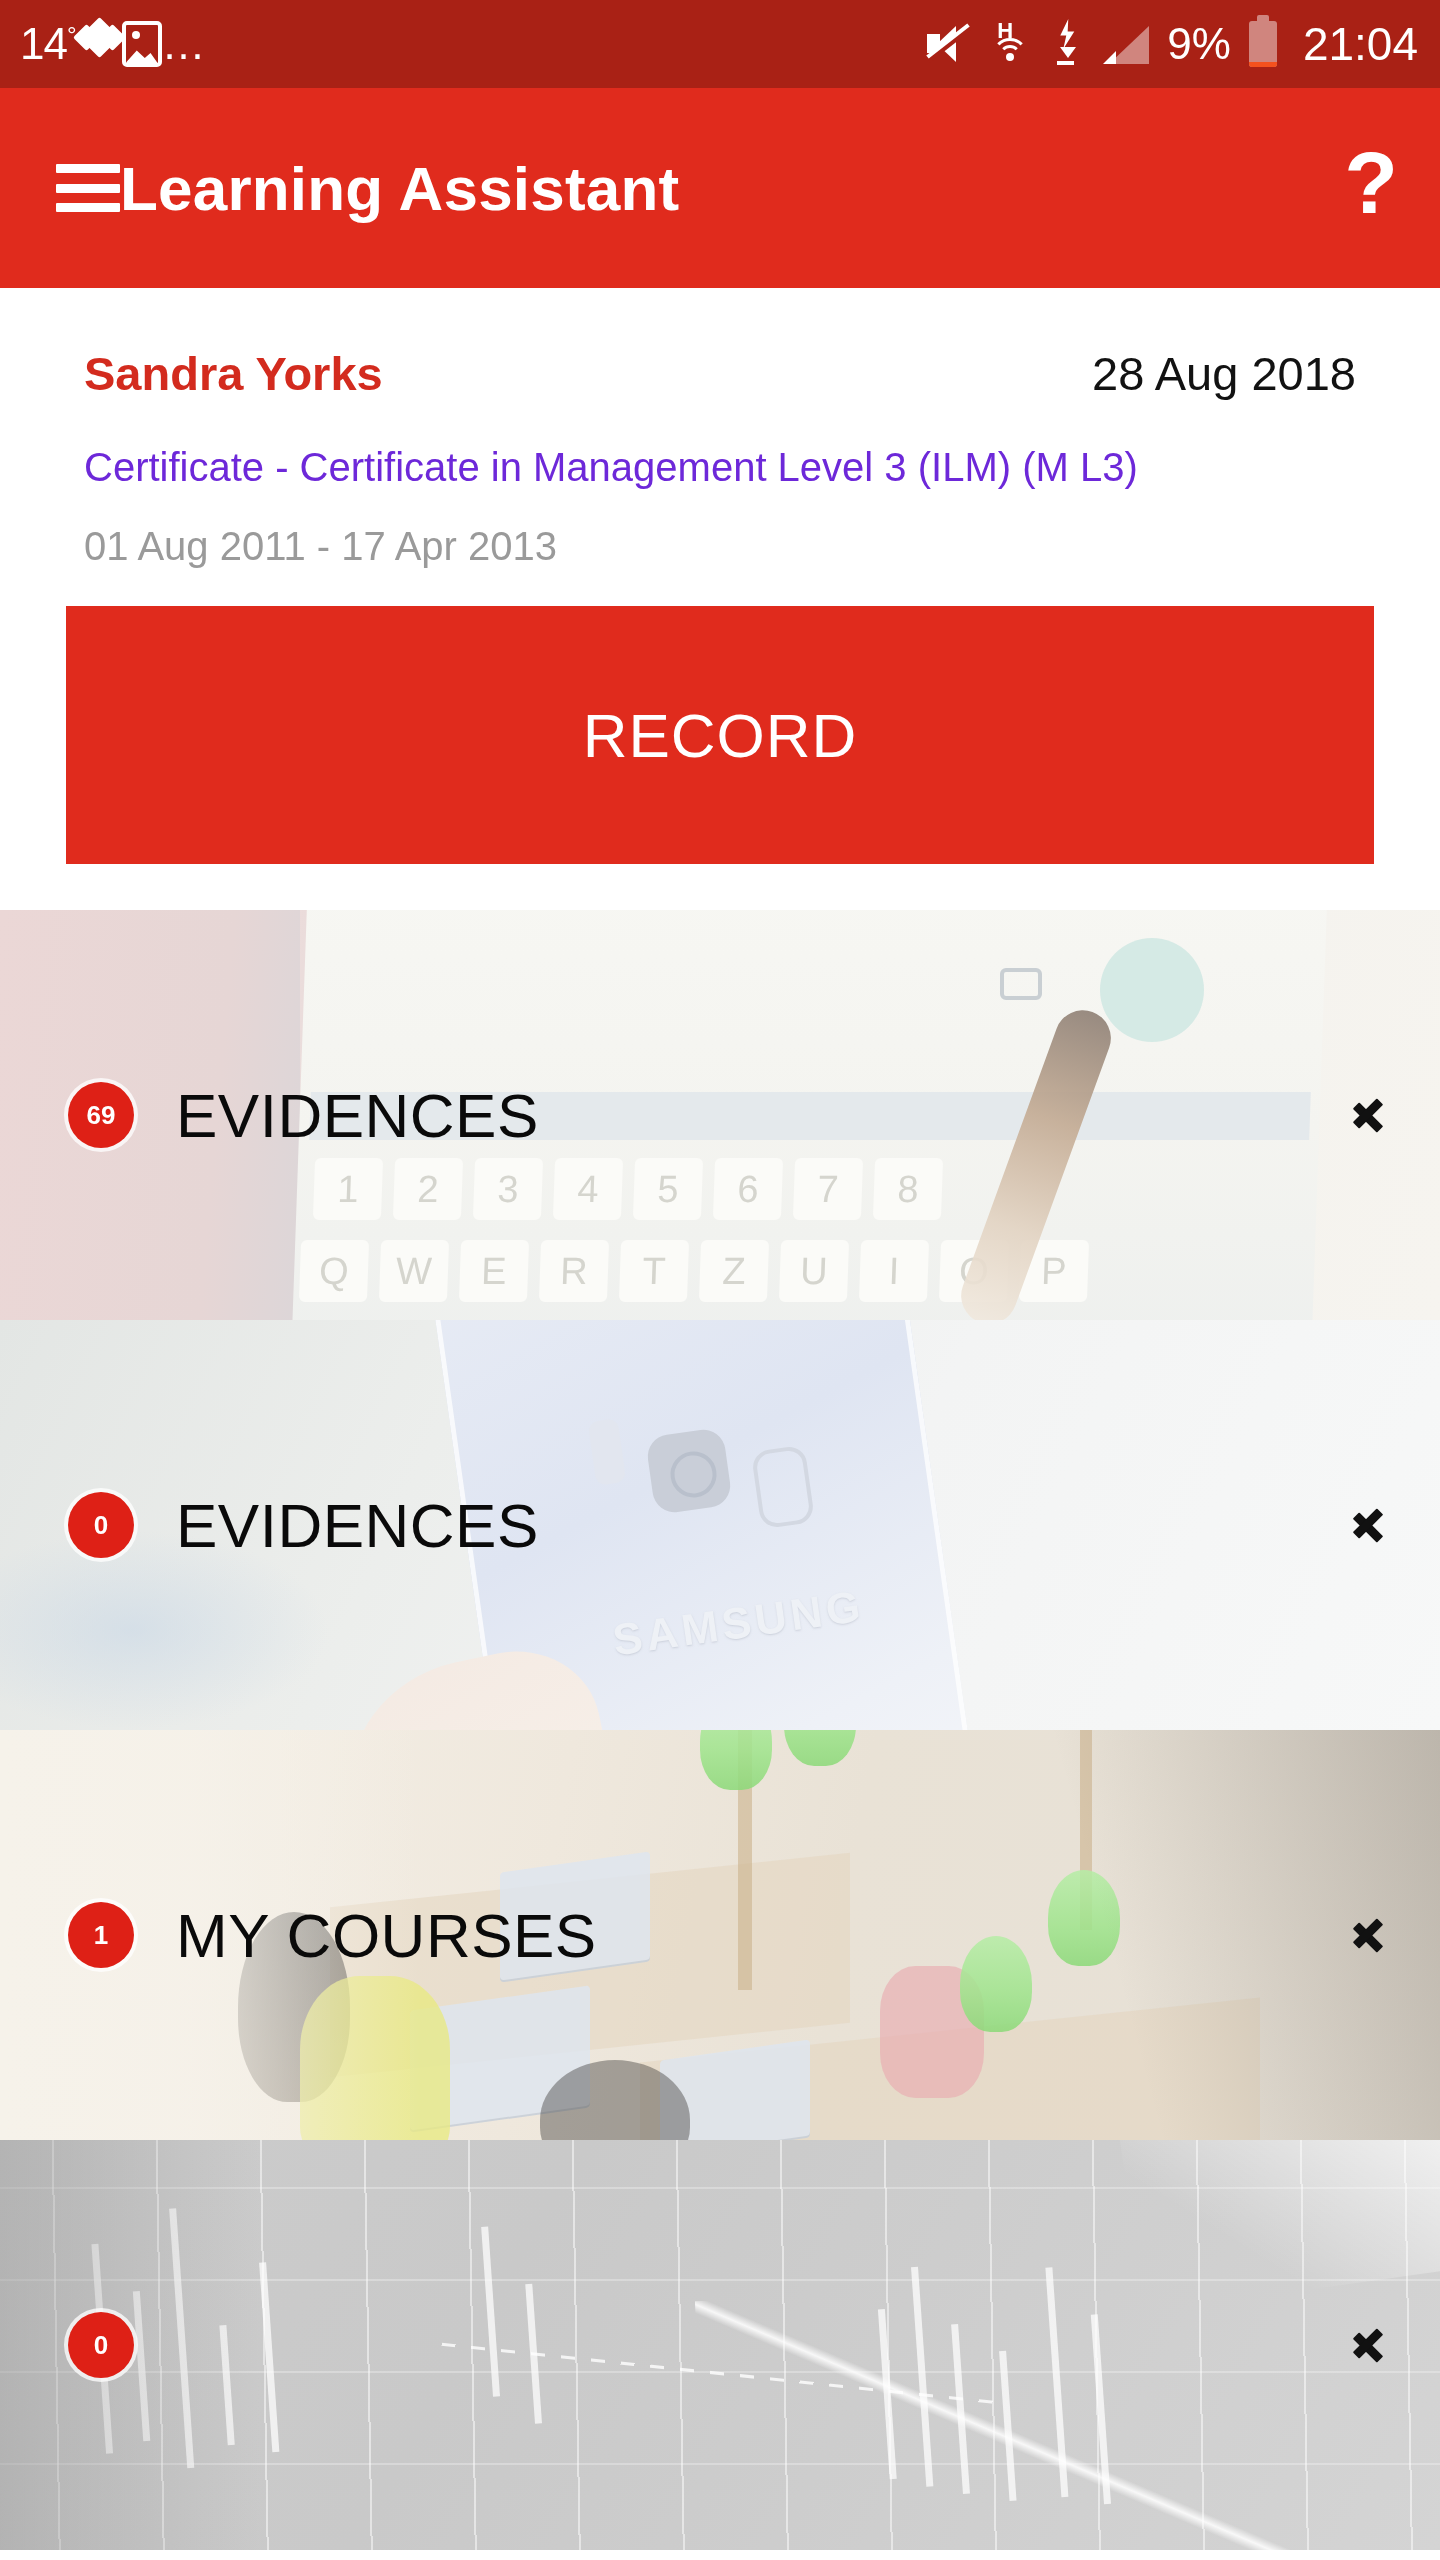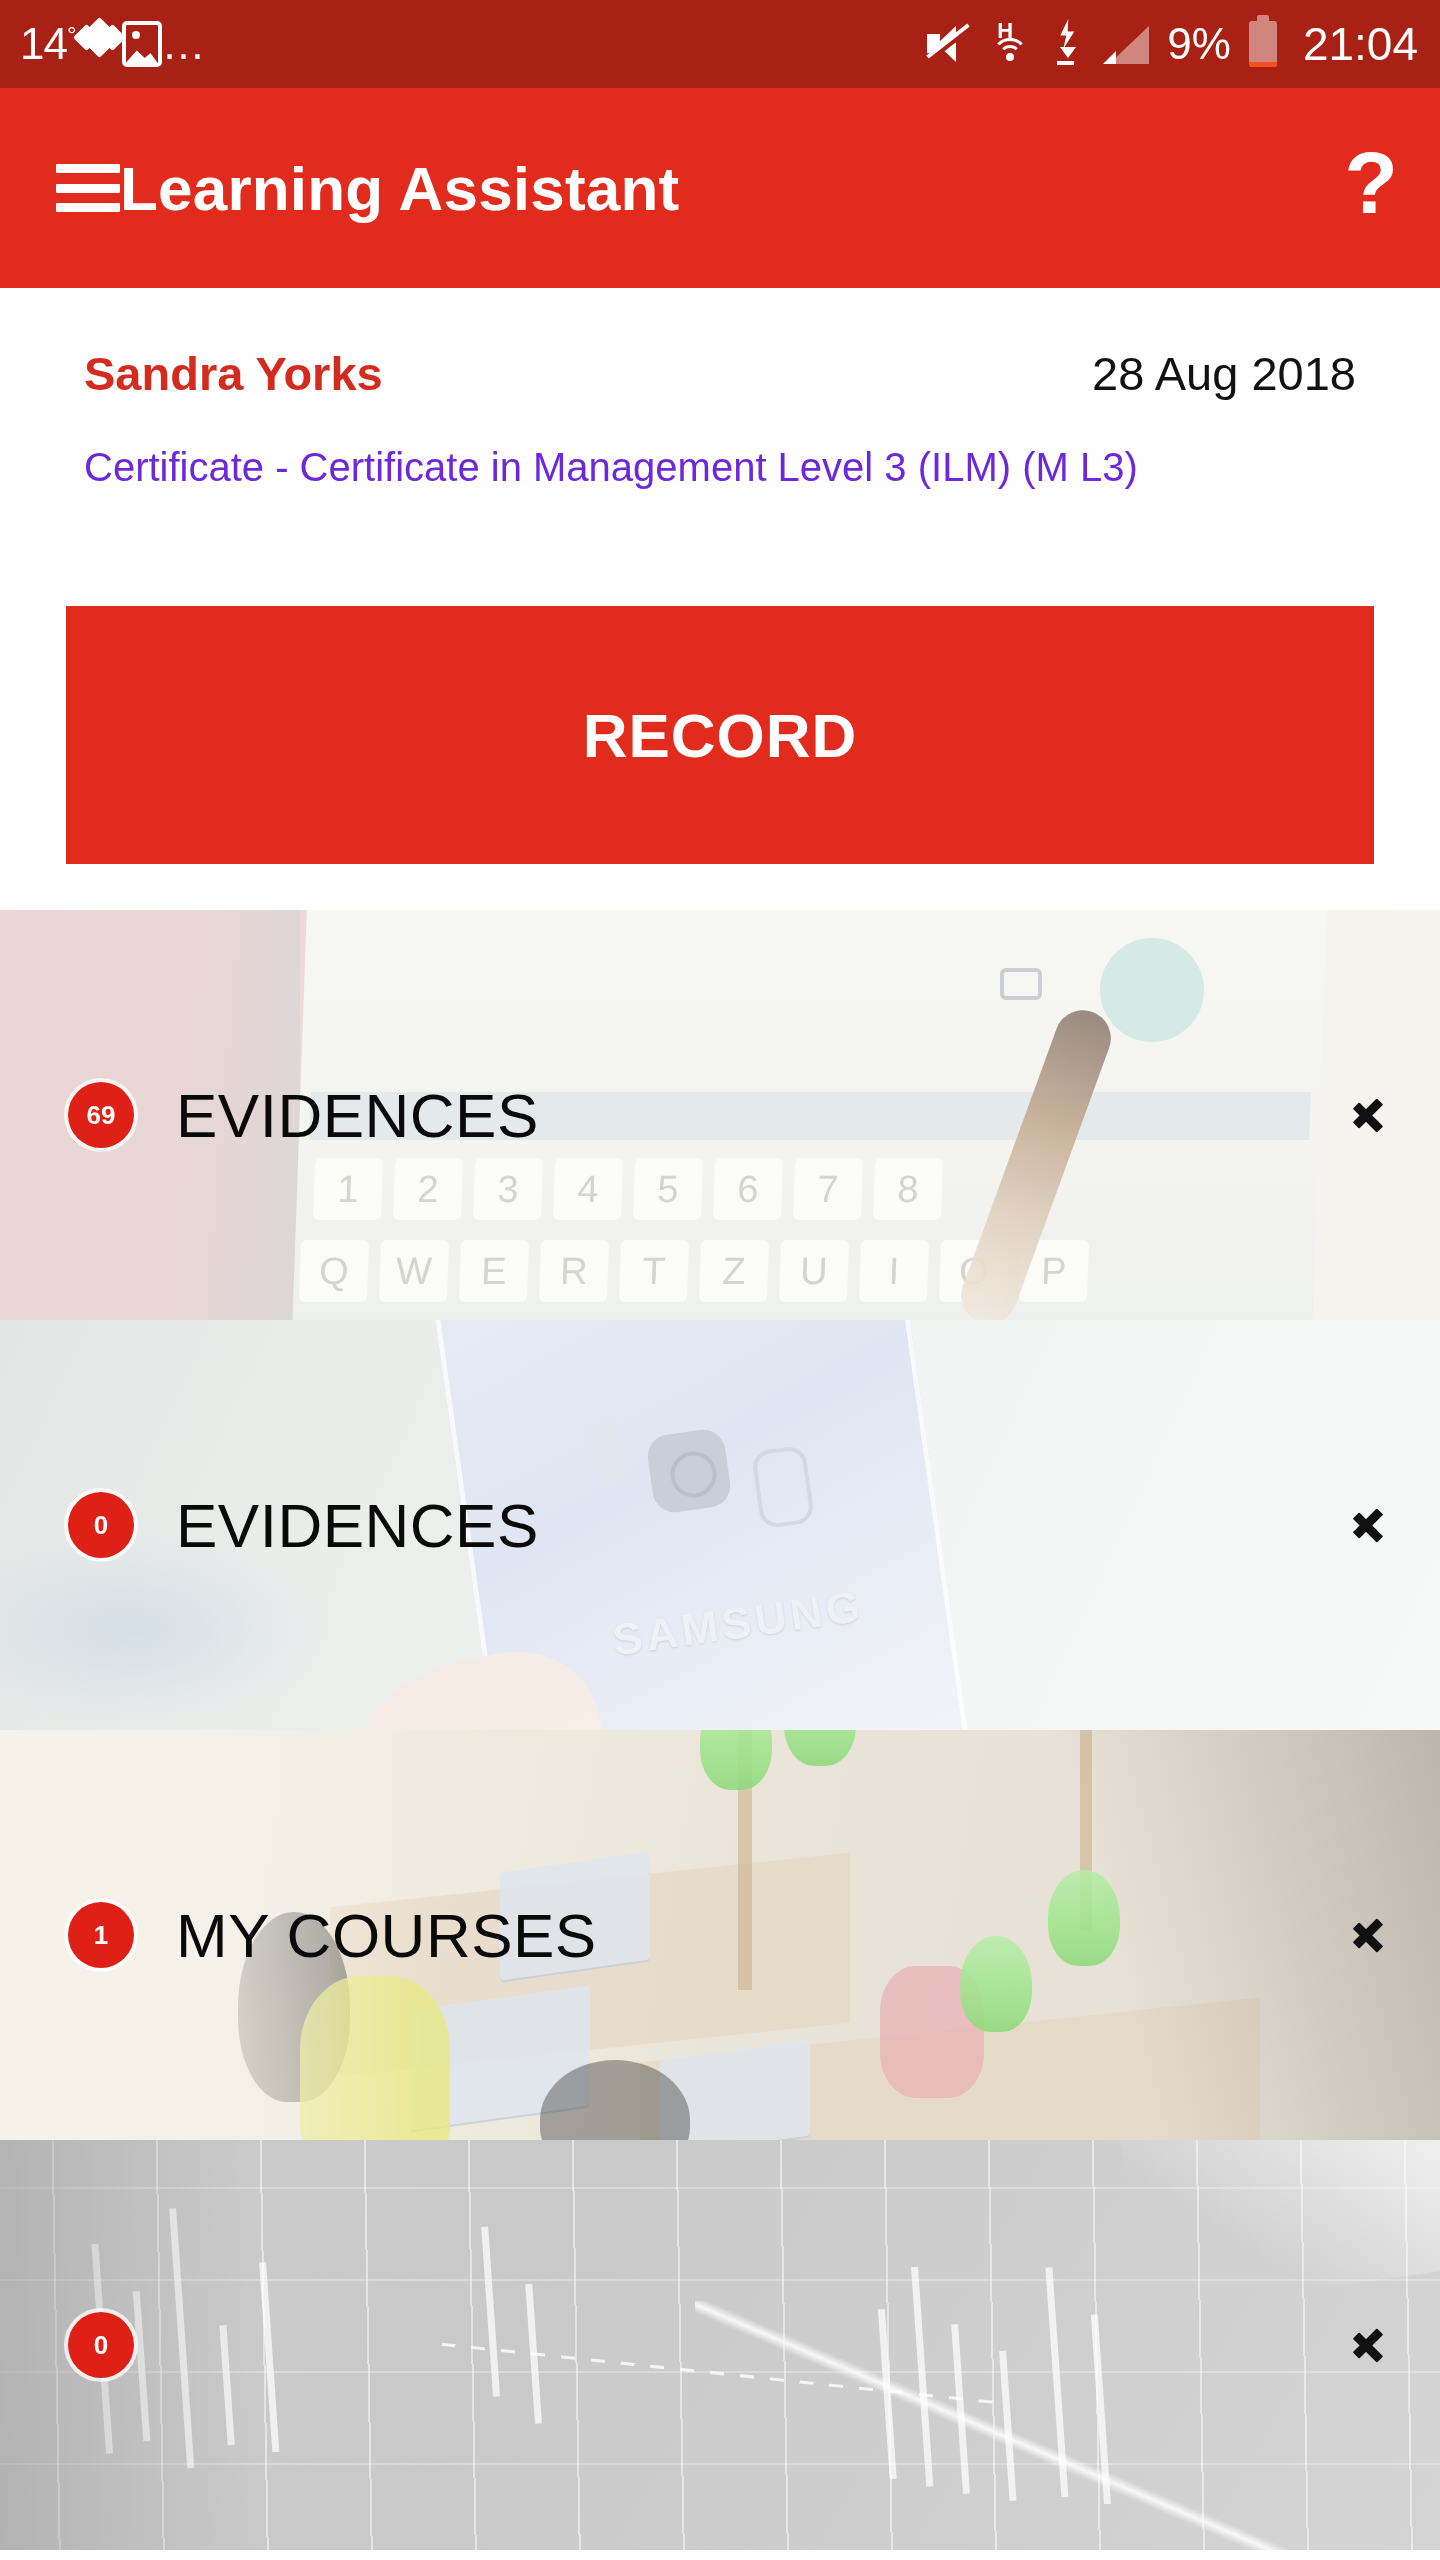--- a/index.html
+++ b/index.html
@@ -110,21 +110,21 @@
      padding-top:58px; }
   .learner{ color:#D32B1E; font-size:47px; font-weight:700; }
   .info-date{ color:#121212; font-size:47px; font-weight:400; }
   .qual{ color:#6d28d9; font-size:40px; margin-top:44px; letter-spacing:0px; }
   .daterange{ color:#9A9A9A; font-size:40px; margin-top:34px; }
 
   .record-btn{
     position:absolute; left:66px; top:318px; width:1308px; height:258px;
     background:#E02B1D; border:none; color:#fff;
     font-family:"Liberation Sans", sans-serif;
-    font-size:62px; font-weight:700; letter-spacing:1px; cursor:pointer;
+    font-size:62px; font-weight:400; letter-spacing:1px; cursor:pointer;
   }
 
   
   .rows{ position:absolute; top:910px; left:0; width:1440px; height:1650px; }
   .row{ position:relative; width:1440px; height:410px; overflow:hidden;
      display:flex; align-items:center; cursor:pointer; }
   .row .bg{ position:absolute; inset:0; z-index:0; }
   .row .fg{ position:relative; z-index:2; display:flex; align-items:center;
      width:100%; padding:0 58px 0 68px; }
   .badge{
@@ -306,20 +306,21 @@
     <div class="appbar-spacer"></div>
     <div class="help-icon">?</div>
   </div>
 
   <div class="info">
     <div class="info-row1">
       <div class="learner">Sandra Yorks</div>
       <div class="info-date">28 Aug 2018</div>
     </div>
     <div class="qual">Certificate - Certificate in Management Level 3 (ILM)   (M L3)</div>
+    <div class="daterange">01 Aug 2011 - 17 Apr 2013</div>
     <button class="record-btn">RECORD</button>
   </div>
 
   <div class="rows">
 
     <div class="row">
       <div class="bg bg-messages">
         <div class="leftpane"></div>
         <div class="kb"></div>
         <div class="kbbar"></div>

